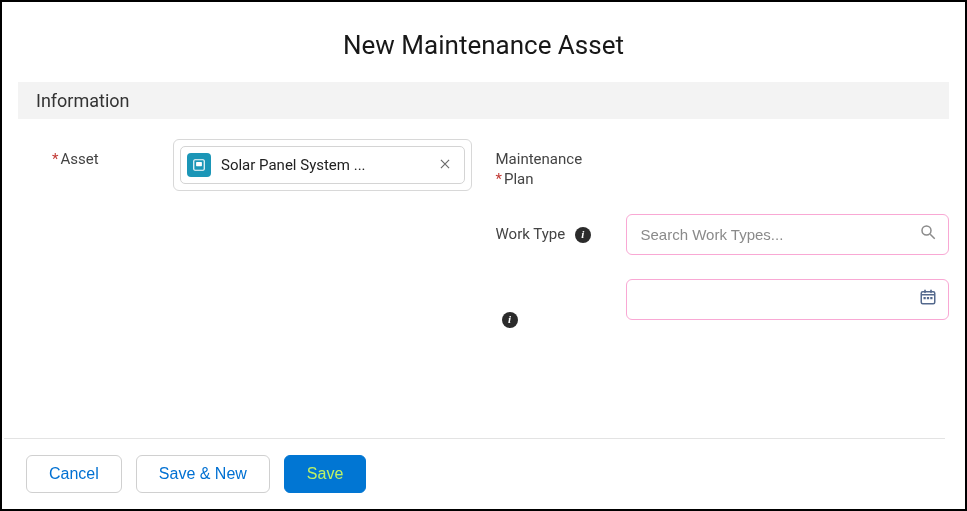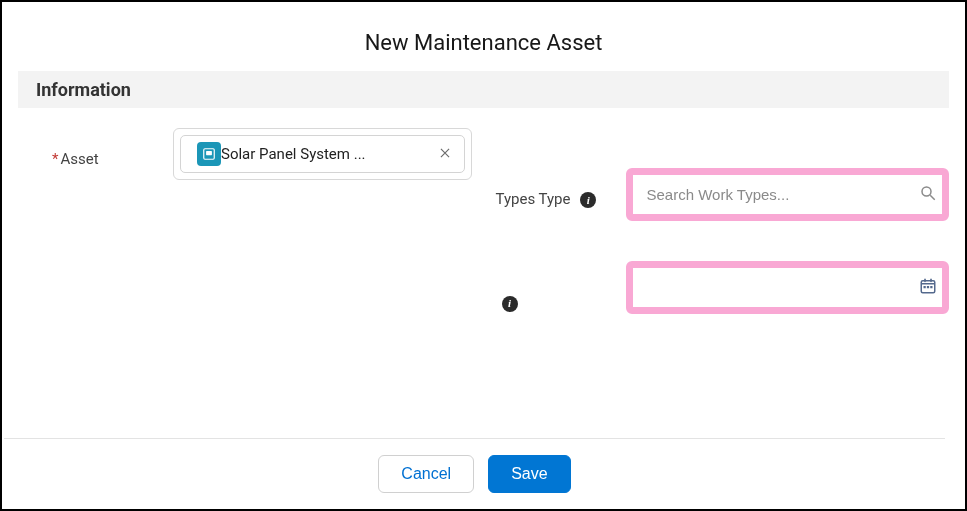--- a/index.html
+++ b/index.html
@@ -8,43 +8,42 @@
     font-family: -apple-system, BlinkMacSystemFont, "Segoe UI", Roboto, Helvetica, Arial, sans-serif;
     background:#fff;
     width:967px;
     height:511px;
     border:2px solid #000;
     position:relative;
     color:#181818;
   }
   .modal-title {
     text-align:center;
-    font-size:22px;
-    margin:28px 0 16px;
+    font-size:26px;
+    margin:28px 0 22px;
     font-weight:400;
   }
   .section-header {
     background:#f3f3f3;
     padding:8px 18px;
     font-size:18px;
     color:#333;
     margin: 0 16px;
-    font-weight: bold;
   }
   .form-area {
     display:flex;
     padding: 20px 16px 0 16px;
   }
   .col { flex:1; }
   .col-left { padding-right:20px; }
   .col-right { padding-left:4px; }
   .field-row {
     display:flex;
-    align-items:center;
-    margin-bottom:40px;
+    align-items:flex-start;
+    margin-bottom:24px;
   }
   .field-label {
     width:155px;
     padding-top:10px;
     font-size:15px;
     color:#444;
     line-height:1.35;
   }
   .field-label.short { width:130px; }
   .col-left .field-label { padding-left:34px; }
@@ -52,23 +51,24 @@
   .field-control { flex:1; }
   .pill-container {
     border:1px solid #d8d8d8;
     border-radius:6px;
     padding:6px;
     display:flex;
   }
   .pill {
     border:1px solid #d4d4d4;
     border-radius:5px;
-    padding:6px 8px 6px 16px;
+    padding:6px 8px 6px 6px;
     display:flex;
     align-items:center;
+    gap:10px;
     flex:1;
     min-width:0;
   }
   .pill-icon {
     width:24px; height:24px;
     background:#1b96b7;
     border-radius:4px;
     display:flex; align-items:center; justify-content:center;
     flex-shrink:0;
   }
@@ -89,21 +89,21 @@
     padding:2px 4px;
     font-size:16px;
     line-height:1;
   }
   .pill-remove svg { width:14px; height:14px; stroke:#6b6b6b; }
   .search-input-wrap {
     position:relative;
   }
   .text-input {
     width:100%;
-    border:7px solid #f9a8d4;
+    border:1px solid #f9a8d4;
     border-radius:6px;
     padding:11px 40px 11px 14px;
     font-size:15px;
     color:#333;
   }
   .text-input::placeholder { color:#8a8a8a; }
   .input-icon-right {
     position:absolute;
     right:12px; top:50%;
     transform:translateY(-50%);
@@ -123,37 +123,37 @@
     margin-left:6px;
     vertical-align:middle;
     font-family: Georgia, serif;
   }
   .footer {
     position:absolute;
     left:2px; right:20px; bottom:0;
     border-top:1px solid #e3e3e3;
     padding:16px 22px;
     display:flex;
-    justify-content:center;
+    justify-content:flex-start;
     gap:14px;
     background:#fff;
   }
   .btn {
     font-size:16px;
     padding:9px 22px;
     border-radius:6px;
     border:1px solid #d0d0d0;
     background:#fff;
     color:#0070d2;
     cursor:pointer;
   }
   .btn-primary {
     background:#0176d3;
     border-color:#0176d3;
-    color:#ffffff;
+    color:#bef264;
   }
 </style>
 </head>
 <body>
 
 <h1 class="modal-title">New Maintenance Asset</h1>
 
 <div class="section-header">Information</div>
 
 <div class="form-area">
@@ -180,25 +180,29 @@
             </button>
           </div>
         </div>
       </div>
     </div>
   </div>
 
   <div class="col col-right">
 
     <div class="field-row">
-    </div>
-
-    <div class="field-row">
       <div class="field-label short">
-        <span>Types Type</span>
+        <span>Maintenance</span><br>
+        <span class="req-star">*</span><span>Plan</span>
+      </div>
+    </div>
+
+    <div class="field-row">
+      <div class="field-label short">
+        <span>Work Type</span>
         <span class="info-icon">i</span>
       </div>
       <div class="field-control">
         <div class="search-input-wrap">
           <input type="text" class="text-input" placeholder="Search Work Types..." style="">
           <span class="input-icon-right">
             <svg viewBox="0 0 24 24" fill="none" stroke="#8a8a8a" stroke-width="2">
                 <circle cx="10" cy="10" r="6"></circle>
                 <line x1="15" y1="15" x2="21" y2="21"></line>
               </svg>
@@ -227,14 +231,15 @@
           </span>
         </div>
       </div>
     </div>
 
   </div>
 </div>
 
 <div class="footer">
   <button class="btn">Cancel</button>
+  <button class="btn">Save &amp; New</button>
   <button class="btn btn-primary">Save</button>
 </div>
 
 </body></html>

